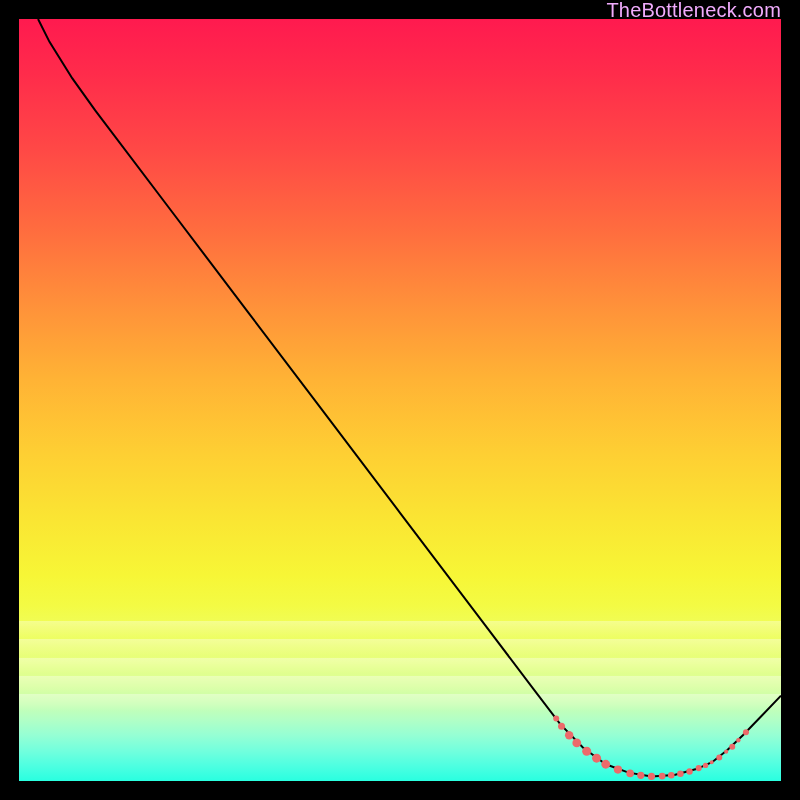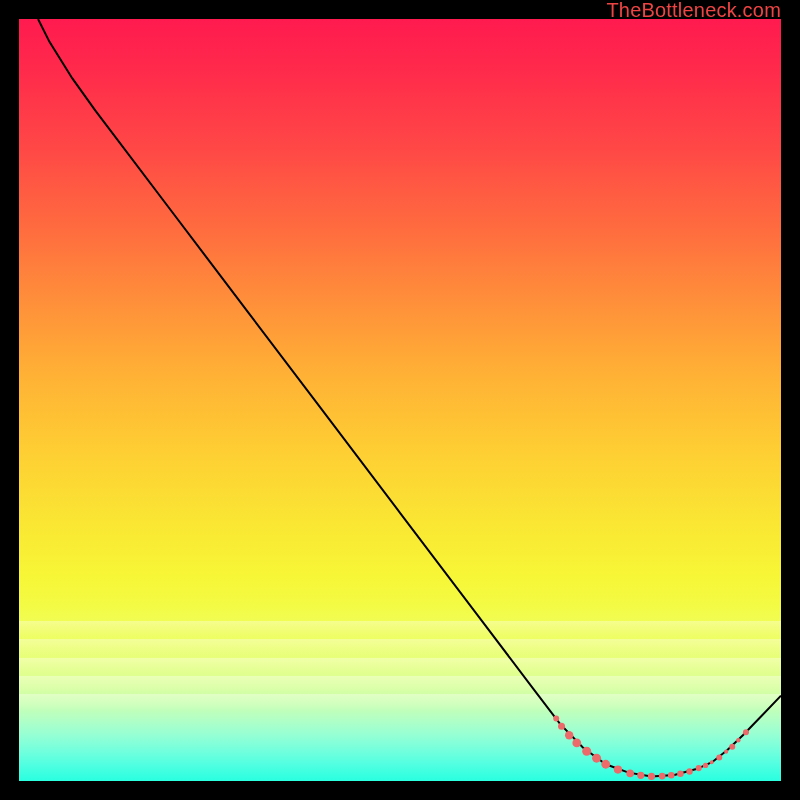--- a/index.html
+++ b/index.html
@@ -57,21 +57,21 @@
     position: absolute;
     left: 0;
     right: 0;
     height: 2.2%;
     pointer-events: none;
   }
   .watermark {
     position: absolute;
     top: -1px;
     right: 19px;
-    color: #ef4444;
+    color: #f0abfc;
     font-size: 20px;
     letter-spacing: 0.2px;
     font-weight: 400;
     user-select: none;
   }
   svg.curve, svg.markers {
     position: absolute;
     inset: 0;
     width: 100%;
     height: 100%;

